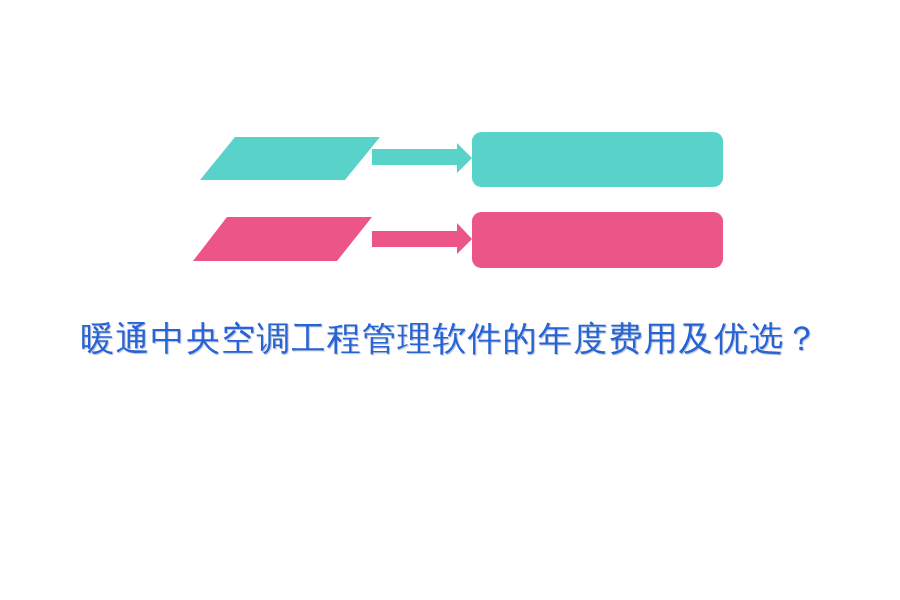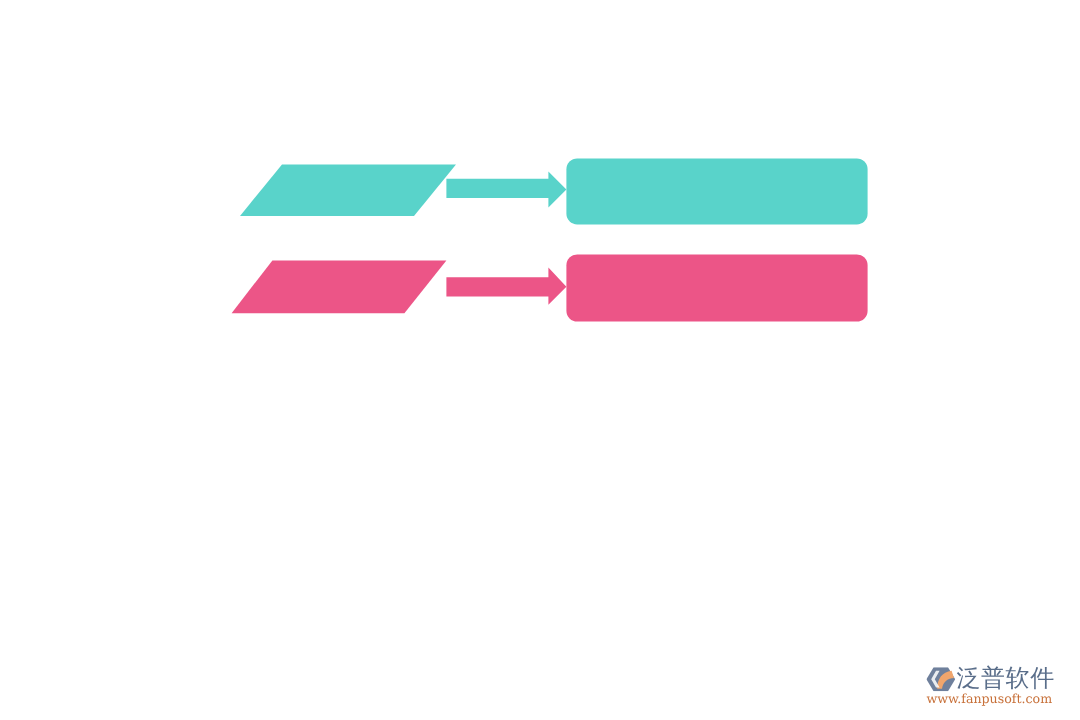--- a/index.html
+++ b/index.html
@@ -35,23 +35,15 @@
 
     <polygon points="235,137 380,137 345,180 200,180" fill="#59d3ca"></polygon>
     <polygon points="372,149 457,149 457,143 472,158 457,173 457,165 372,165" fill="#59d3ca"></polygon>
     <rect x="472" y="132" width="251" height="55" rx="9" ry="9" fill="#59d3ca"></rect>
 
     <polygon points="227,217 372,217 337,261 193,261" fill="#ec5587"></polygon>
     <polygon points="372,231 457,231 457,223 472,239 457,254 457,247 372,247" fill="#ec5587"></polygon>
     <rect x="472" y="212" width="251" height="56" rx="9" ry="9" fill="#ec5587"></rect>
   </svg>
 
+  <div class="title">暖通中央空调工程管理软件的年度费用及优选？</div>
 
-  <div class="logo">
-    <svg class="logo-icon" viewBox="0 0 24 20">
-      <polygon points="6,0 18,0 24,10 18,20 6,20 0,10" fill="#6f809c"></polygon>
-      <path d="M9,18 C9,10 13,4 21,3 L23,9 C18,9 14,12 13,18 Z" fill="#f0a56c"></path>
-      <path d="M4,10 L8,3 L11,3 L7,10 L11,17 L8,17 Z" fill="#ffffff" opacity="0.85"></path>
-    </svg>
-    <span class="logo-name">泛普软件</span>
-    <span class="logo-url">www.fanpusoft.com</span>
-  </div>
 </div>
 
 </body></html>

